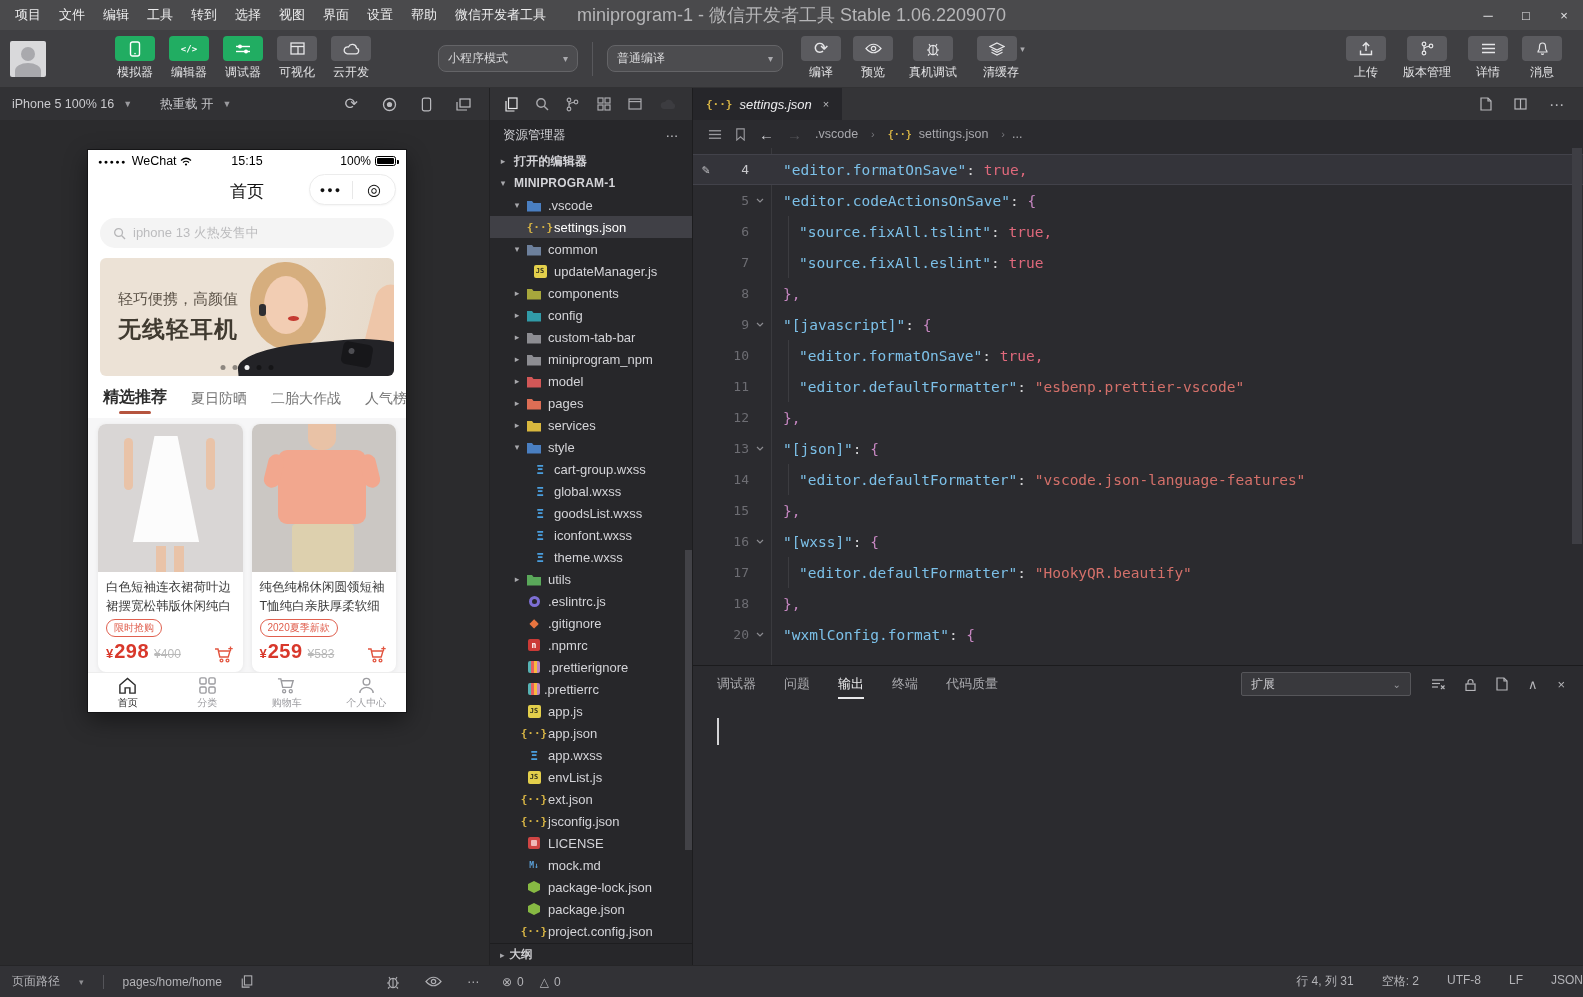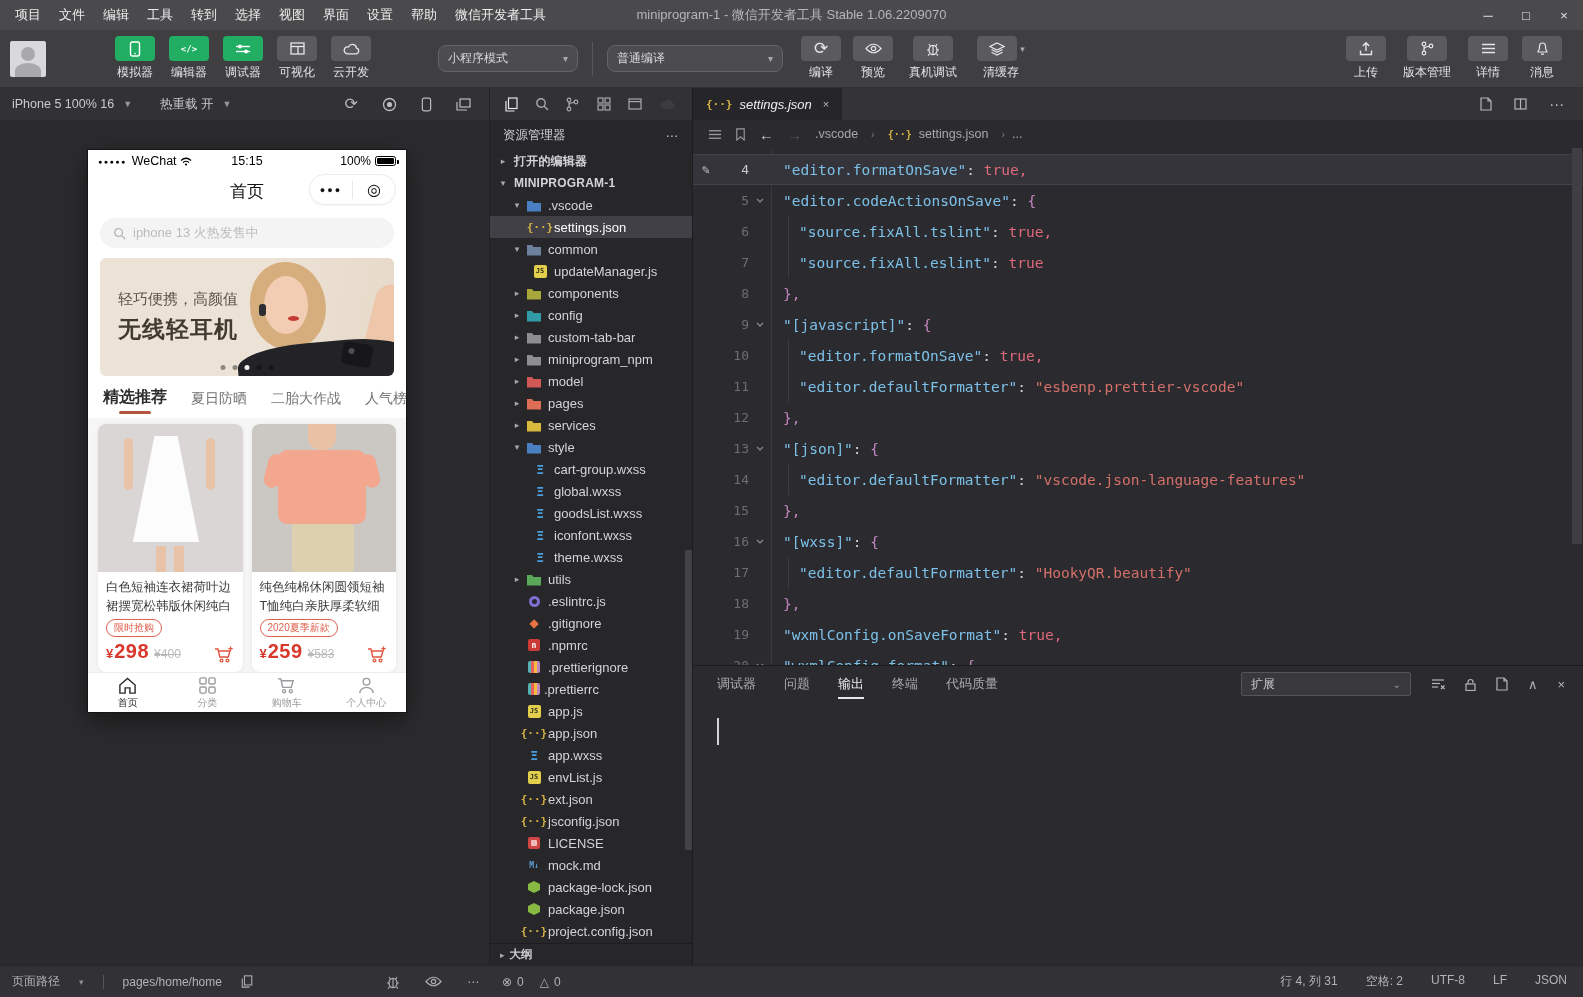--- a/index.html
+++ b/index.html
@@ -5,21 +5,21 @@
   * { margin:0; padding:0; box-sizing:border-box; }
   html,body { width:1583px; height:997px; overflow:hidden; }
   body { font-family:"Liberation Sans","DejaVu Sans",sans-serif; background:#2b2b2d; color:#ddd; position:relative; }
   .ic { display:inline-flex; align-items:center; justify-content:center; line-height:1; }
   .ic svg { display:block; }
 
   
   .titlebar { height:30px; background:#4a4a4c; display:flex; align-items:center; position:relative; }
   .menus { display:flex; z-index:2; padding-left:6px; }
   .menu-item { padding:0 9px; font-size:13px; color:#ededee; height:30px; display:flex; align-items:center; cursor:default; }
-  .win-title { position:absolute; left:0; right:0; text-align:center; font-size:13px; color:#b6b6b8; pointer-events:none; }
+  .win-title { position:absolute; left:0; right:0; text-align:center; font-size:18px; color:#b6b6b8; pointer-events:none; }
   .win-controls { margin-left:auto; display:flex; z-index:2; }
   .win-btn { width:38px; height:30px; display:flex; align-items:center; justify-content:center; color:#e3e3e5; font-size:13px; }
 
   
   .toolbar { height:58px; background:#3f3f42; display:flex; align-items:center; border-bottom:1px solid #323234; position:relative; }
   .avatar { width:36px; height:36px; border-radius:2px; background:#d9d9db; margin-left:10px; position:relative; overflow:hidden; flex:none; }
   .avatar::before { content:""; position:absolute; left:11px; top:6px; width:14px; height:14px; border-radius:50%; background:#a9a9ad; }
   .avatar::after { content:""; position:absolute; left:5px; top:22px; width:26px; height:16px; border-radius:50% 50% 0 0; background:#a9a9ad; }
   .mode-group { display:flex; margin-left:62px; }
   .tb-btn { width:50px; display:flex; flex-direction:column; align-items:center; gap:3px; margin:0 2px; cursor:pointer; }
@@ -175,21 +175,21 @@
   .out-caret { position:absolute; left:24px; top:16px; width:2px; height:27px; background:#d4d4d6; }
 
   
   .statusbar { height:32px; background:#323236; border-top:1px solid #252527; display:flex; align-items:center; font-size:12px; color:#b3b3b7; }
   .sb-left { width:490px; display:flex; align-items:center; padding-left:12px; gap:19px; position:relative; flex:none; }
   .sb-caret { font-size:9px; color:#8e8e92; }
   .sb-div { width:1px; height:14px; background:#55555a; }
   .sb-left-icons { position:absolute; right:10px; display:flex; gap:25px; color:#aeaeb2; }
   .sb-mid { width:203px; display:flex; align-items:center; gap:5px; padding-left:12px; flex:none; }
   .sb-mid .gap { width:6px; }
-  .sb-right { flex:1; display:flex; justify-content:flex-end; gap:28px; padding-right:16px; }
+  .sb-right { flex:1; display:flex; justify-content:flex-end; gap:28px; }
   .sb-item { cursor:pointer; white-space:nowrap; }
 </style>
 </head>
 <body>
 
 <div class="titlebar">
   <div class="menus" id="menus">
       <span class="menu-item">项目</span>
       <span class="menu-item">文件</span>
       <span class="menu-item">编辑</span>
@@ -1018,26 +1018,20 @@
      <span class="ctext"><span class="tk-k">"editor.defaultFormatter"</span><span class="tk-o">: </span><span class="tk-s">"HookyQR.beautify"</span></span>
    </div>
           <div class="cline  ">
      <span class="g-pencil"></span>
      <span class="g-num">18</span>
      <span class="g-fold"></span>
      <span class="ctext"><span class="tk-p">},</span></span>
    </div>
           <div class="cline  ">
      <span class="g-pencil"></span>
-     <span class="g-num">19</span>
-     <span class="g-fold"></span>
-     <span class="ctext"><span class="tk-k">"wxmlConfig.onSaveFormat"</span><span class="tk-o">: </span><span class="tk-b">true,</span></span>
-   </div>
-          <div class="cline  ">
-     <span class="g-pencil"></span>
      <span class="g-num">20</span>
      <span class="g-fold">
               <svg width="8" height="5" viewBox="0 0 8 5">
                 <path d="M1 1 L4 4 L7 1" stroke="currentColor" fill="none" stroke-width="1.2"></path>
               </svg>
             </span>
      <span class="ctext"><span class="tk-k">"wxmlConfig.format"</span><span class="tk-o">: </span><span class="tk-p">{</span></span>
    </div>
         </div>
       <div class="ed-scroll"></div>

